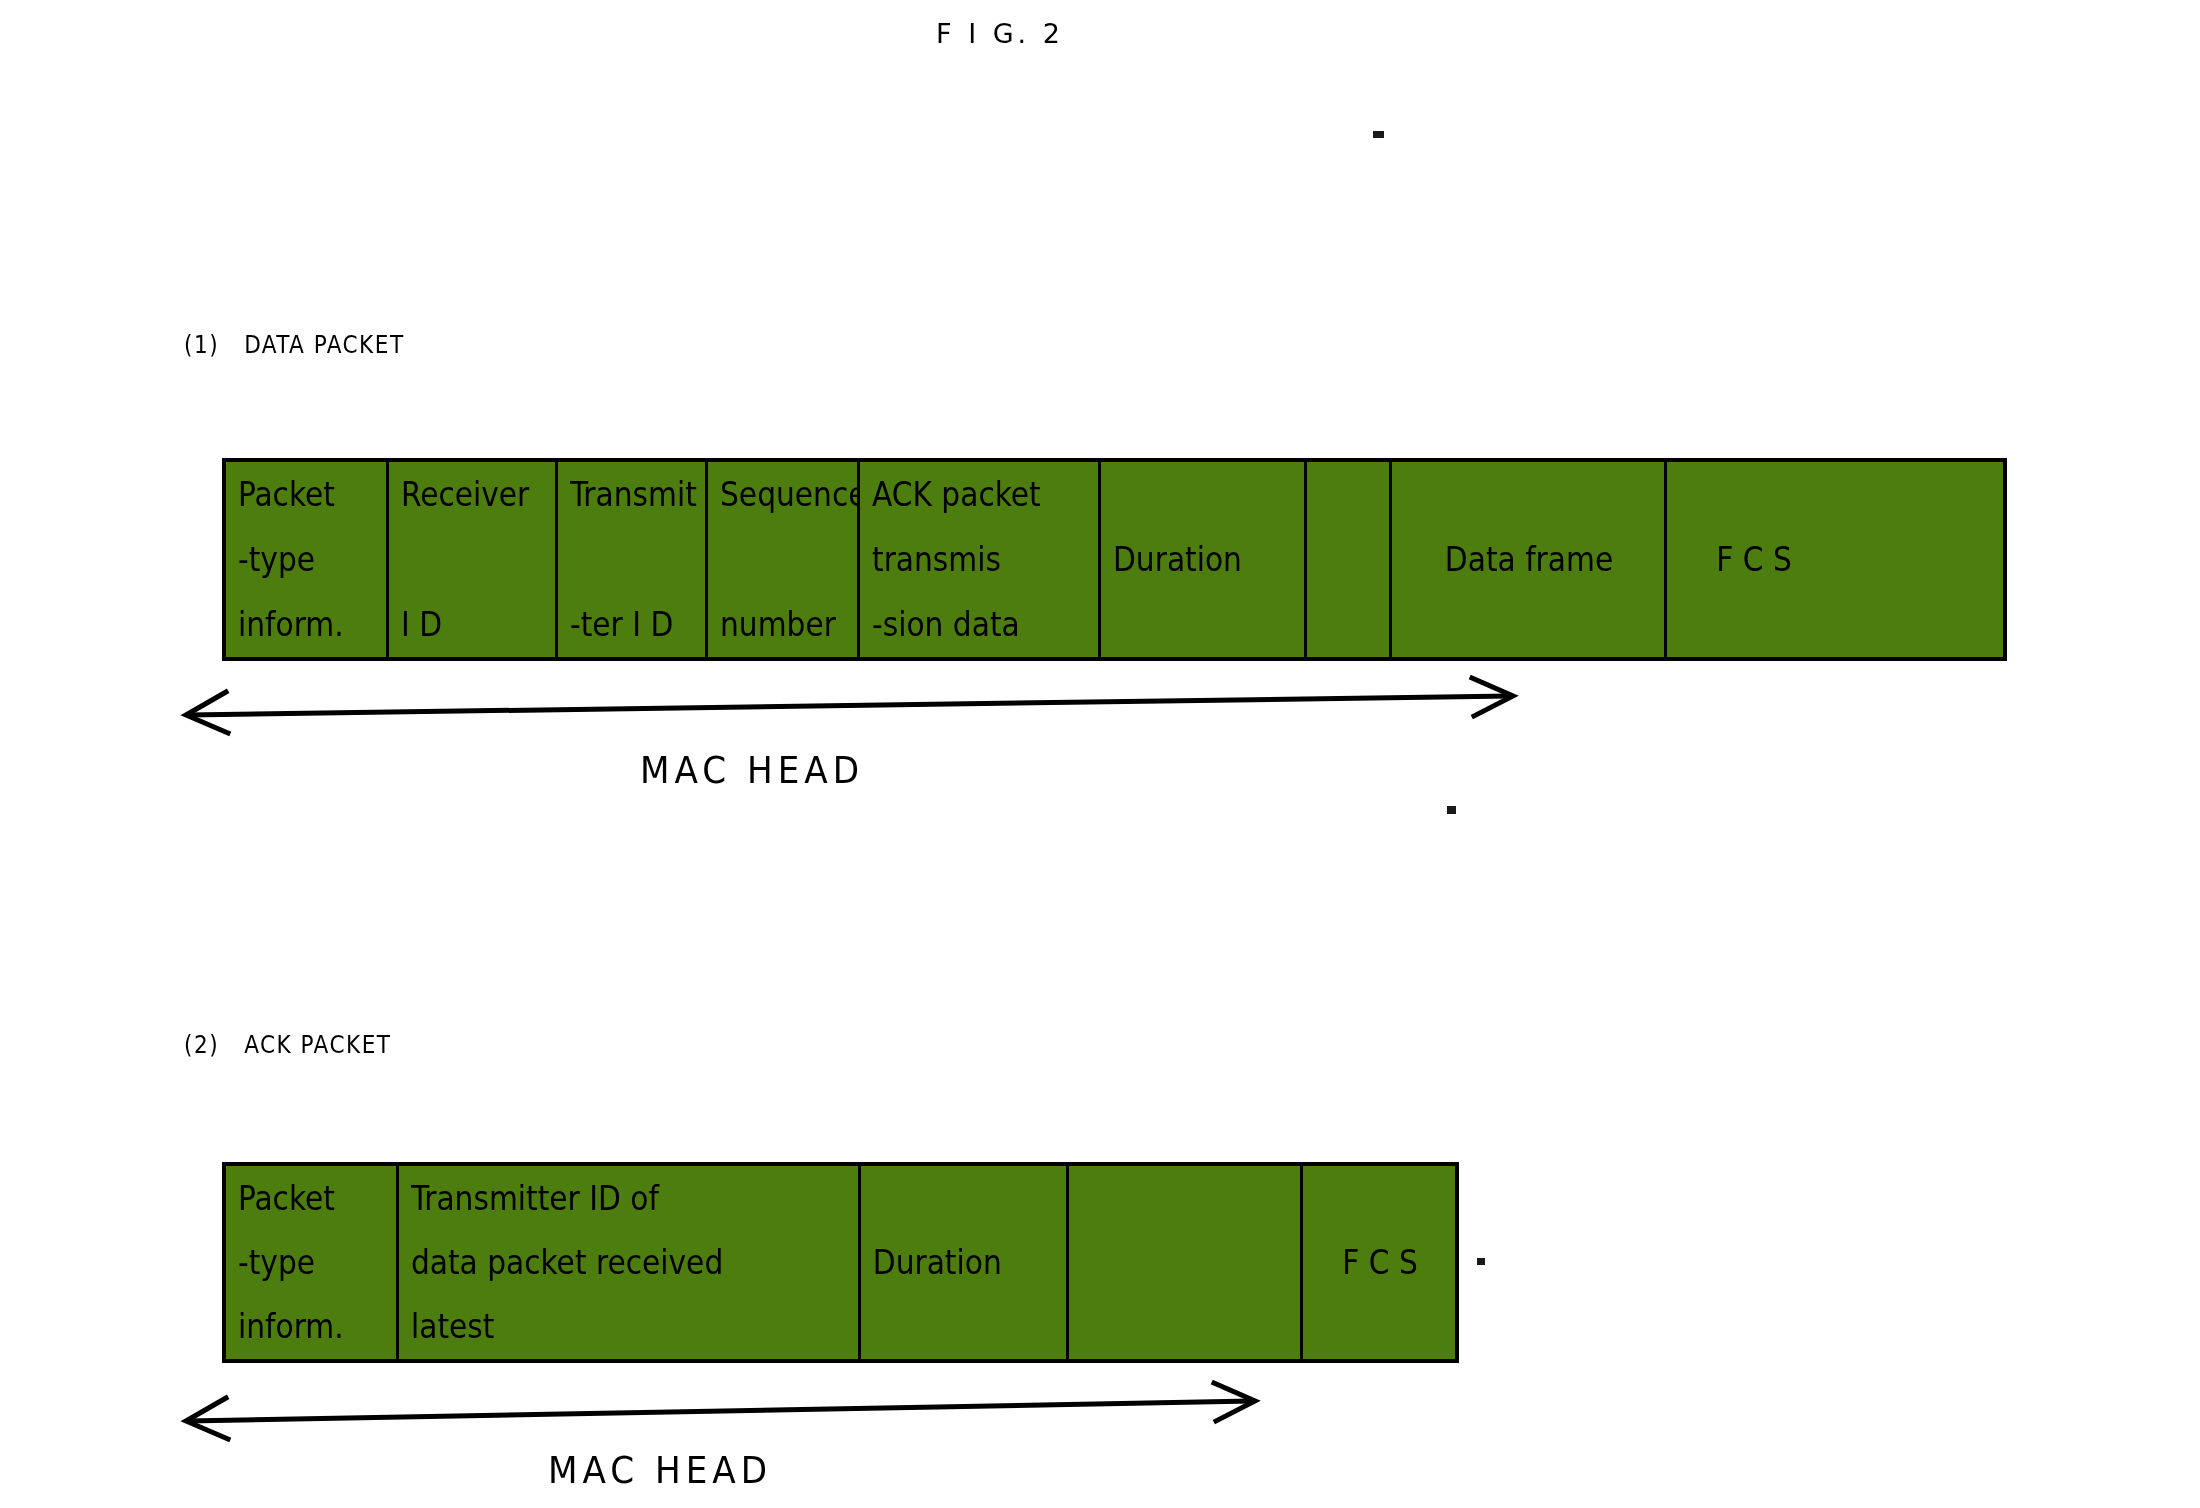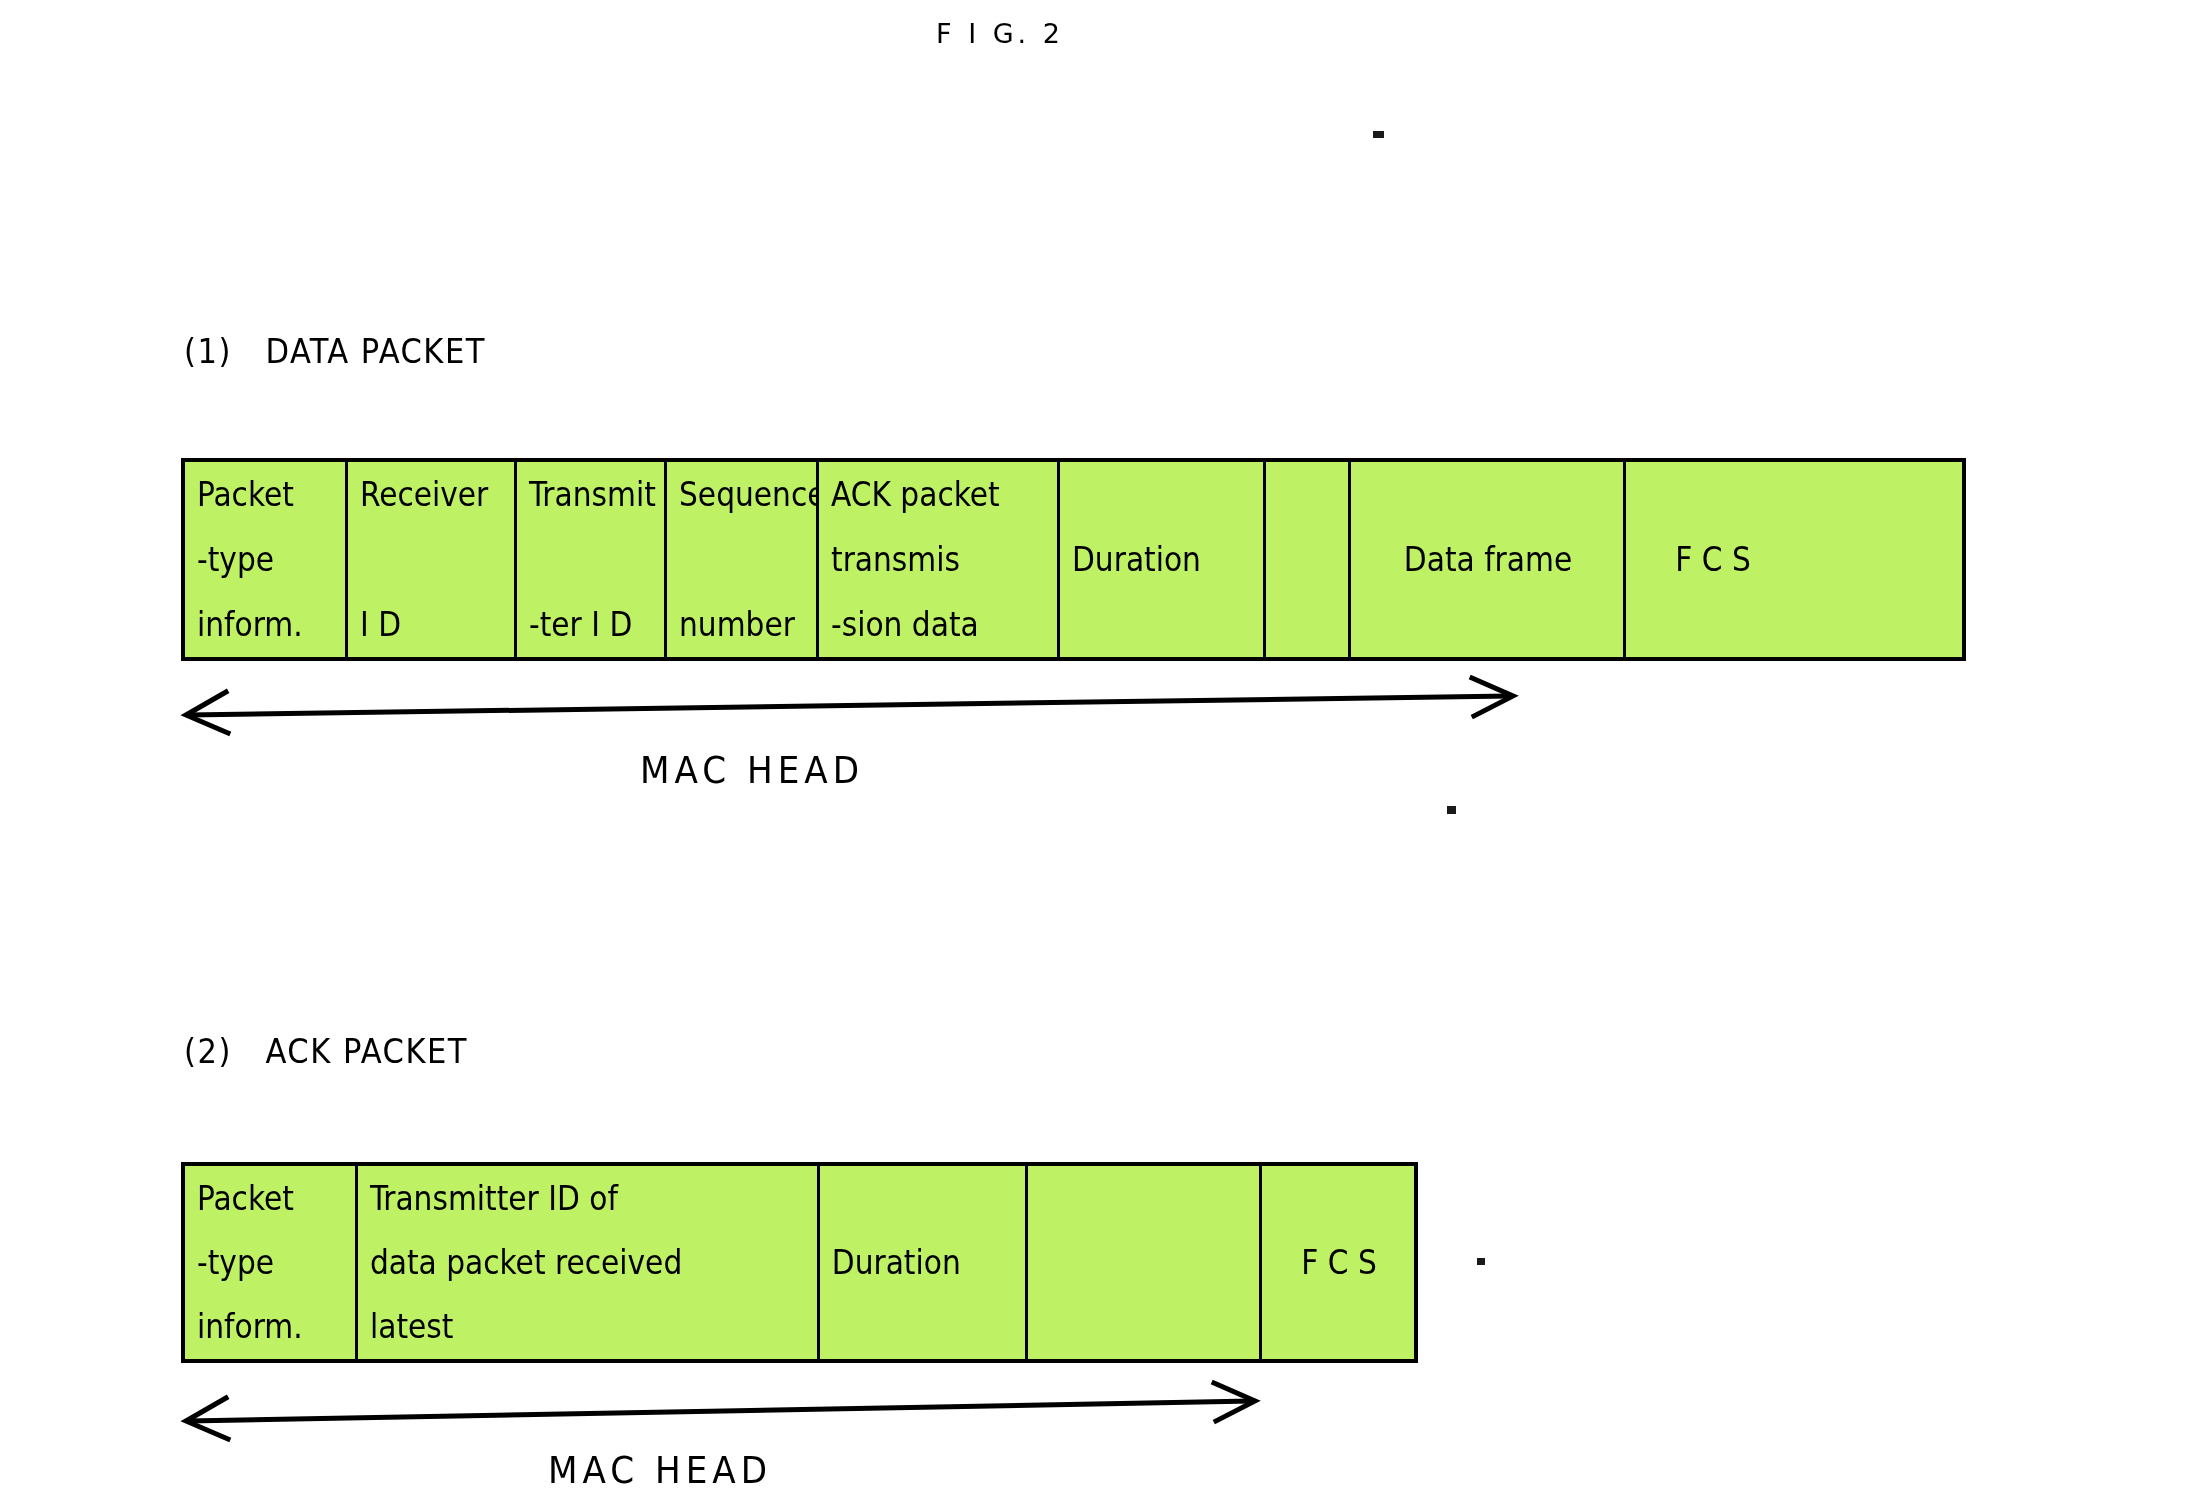--- a/index.html
+++ b/index.html
@@ -27,33 +27,34 @@
     font-family: "DejaVu Sans", sans-serif;
     font-size: 27px;
     letter-spacing: 4px;
     font-weight: 400;
   }
 
   
   .section-label {
     position: absolute;
     font-family: "DejaVu Sans Condensed", "DejaVu Sans", sans-serif;
-    font-size: 34px;
+    font-size: 24px;
     letter-spacing: 1.5px;
     white-space: pre;
     font-weight: 400;
   }
 
   
   .packet-table {
     position: absolute;
     display: flex;
     box-sizing: border-box;
     border: 4px solid #000;
-    background: #bef264;
+    background: #4d7c0f;
+    margin-left: 41px;
   }
   .packet-cell {
     box-sizing: border-box;
     border-right: 3px solid #000;
     display: flex;
     flex-direction: column;
     padding: 12px 10px 12px 12px;
     overflow: hidden;
   }
   .packet-cell:last-child { border-right: none; }

